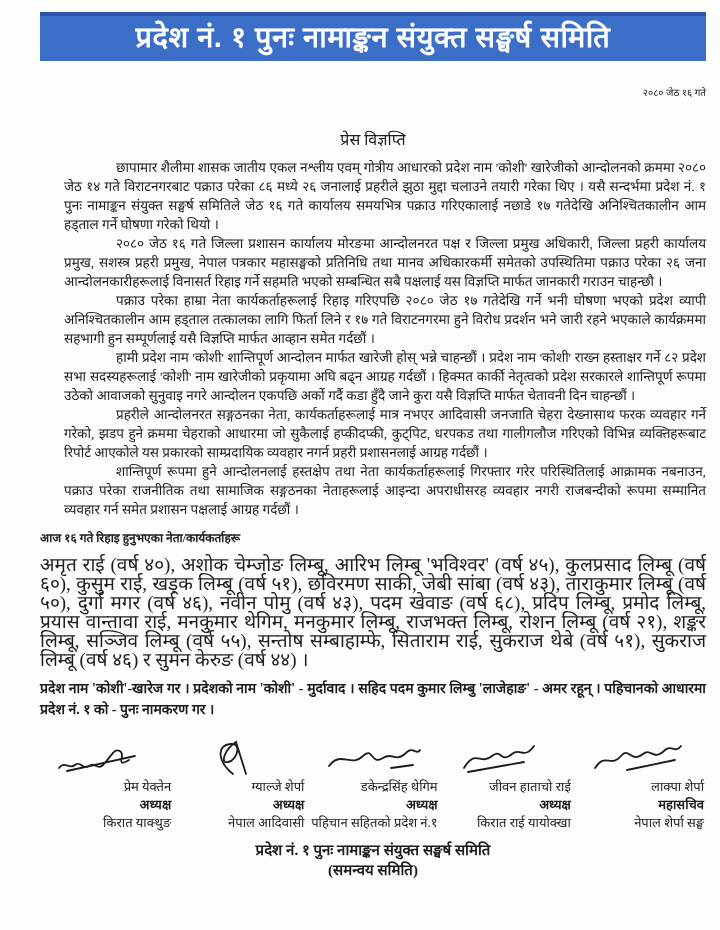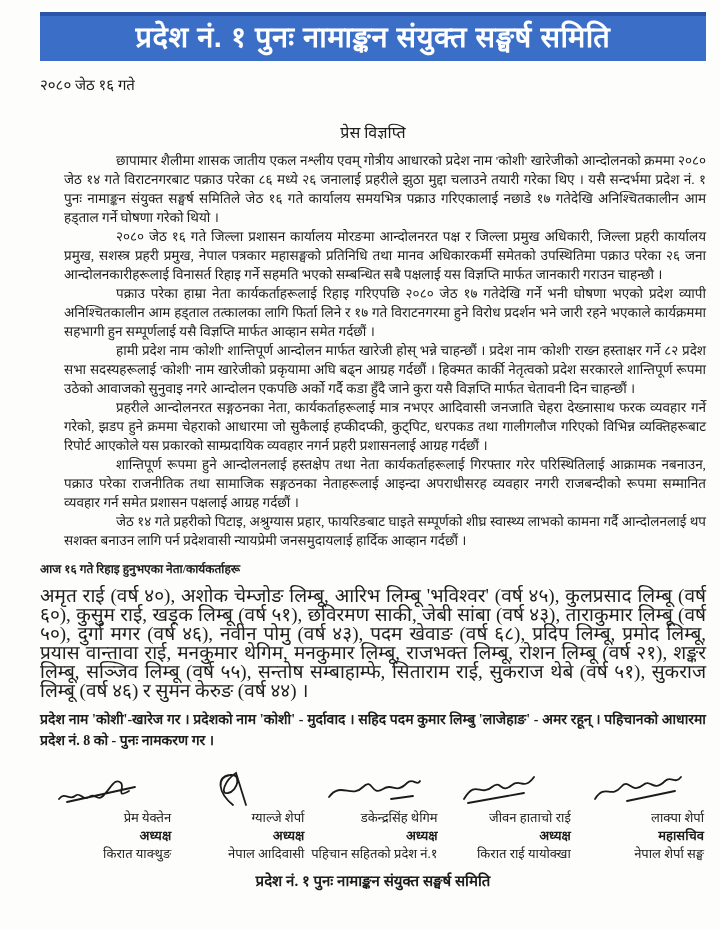--- a/index.html
+++ b/index.html
@@ -24,22 +24,23 @@
   }
   .banner .banner-text{
     color:#ffffff;
     font-family:"Liberation Sans","DejaVu Sans",sans-serif;
     font-weight:bold;
     font-size:29px;
     letter-spacing:0.5px;
     line-height:34px;
   }
   .date-line{
-    font-size:15px;
-    margin-top:16px;
+    text-align:right;
+    font-size:10px;
+    margin-top:23px;
     line-height:17px;
   }
   .doc-type{
     text-align:center;
     font-weight:normal;
     font-size:16px;
     margin-top:29px;
     line-height:19px;
   }
   .headline{
@@ -113,28 +114,27 @@
   <div class="doc-type">प्रेस विज्ञप्ति</div>
 
 
   <div class="body-paragraphs" id="paragraphs">
       <p>छापामार शैलीमा शासक जातीय एकल नश्लीय एवम् गोत्रीय आधारको प्रदेश नाम 'कोशी' खारेजीको आन्दोलनको क्रममा २०८० जेठ १४ गते विराटनगरबाट पक्राउ परेका ८६ मध्ये २६ जनालाई प्रहरीले झुठा मुद्दा चलाउने तयारी गरेका थिए । यसै सन्दर्भमा प्रदेश नं. १ पुनः नामाङ्कन संयुक्त सङ्घर्ष समितिले जेठ १६ गते कार्यालय समयभित्र पक्राउ गरिएकालाई नछाडे १७ गतेदेखि अनिश्चितकालीन आम हड्ताल गर्ने घोषणा गरेको थियो ।</p>
       <p>२०८० जेठ १६ गते जिल्ला प्रशासन कार्यालय मोरङमा आन्दोलनरत पक्ष र जिल्ला प्रमुख अधिकारी, जिल्ला प्रहरी कार्यालय प्रमुख, सशस्त्र प्रहरी प्रमुख, नेपाल पत्रकार महासङ्घको प्रतिनिधि तथा मानव अधिकारकर्मी समेतको उपस्थितिमा पक्राउ परेका २६ जना आन्दोलनकारीहरूलाई विनासर्त रिहाइ गर्ने सहमति भएको सम्बन्धित सबै पक्षलाई यस विज्ञप्ति मार्फत जानकारी गराउन चाहन्छौ ।</p>
       <p>पक्राउ परेका हाम्रा नेता कार्यकर्ताहरूलाई रिहाइ गरिएपछि २०८० जेठ १७ गतेदेखि गर्ने भनी घोषणा भएको प्रदेश व्यापी अनिश्चितकालीन आम हड्ताल तत्कालका लागि फिर्ता लिने र १७ गते विराटनगरमा हुने विरोध प्रदर्शन भने जारी रहने भएकाले कार्यक्रममा सहभागी हुन सम्पूर्णलाई यसै विज्ञप्ति मार्फत आव्हान समेत गर्दछौं ।</p>
       <p>हामी प्रदेश नाम 'कोशी' शान्तिपूर्ण आन्दोलन मार्फत खारेजी होस् भन्ने चाहन्छौं । प्रदेश नाम 'कोशी' राख्न हस्ताक्षर गर्ने ८२ प्रदेश सभा सदस्यहरूलाई 'कोशी' नाम खारेजीको प्रकृयामा अघि बढ्न आग्रह गर्दछौं । हिक्मत कार्की नेतृत्वको प्रदेश सरकारले शान्तिपूर्ण रूपमा उठेको आवाजको सुनुवाइ नगरे आन्दोलन एकपछि अर्को गर्दै कडा हुँदै जाने कुरा यसै विज्ञप्ति मार्फत चेतावनी दिन चाहन्छौं ।</p>
       <p>प्रहरीले आन्दोलनरत सङ्गठनका नेता, कार्यकर्ताहरूलाई मात्र नभएर आदिवासी जनजाति चेहरा देख्नासाथ फरक व्यवहार गर्ने गरेको, झडप हुने क्रममा चेहराको आधारमा जो सुकैलाई हप्कीदप्की, कुट्पिट, धरपकड तथा गालीगलौज गरिएको विभिन्न व्यक्तिहरूबाट रिपोर्ट आएकोले यस प्रकारको साम्प्रदायिक व्यवहार नगर्न प्रहरी प्रशासनलाई आग्रह गर्दछौं ।</p>
       <p>शान्तिपूर्ण रूपमा हुने आन्दोलनलाई हस्तक्षेप तथा नेता कार्यकर्ताहरूलाई गिरफ्तार गरेर परिस्थितिलाई आक्रामक नबनाउन, पक्राउ परेका राजनीतिक तथा सामाजिक सङ्गठनका नेताहरूलाई आइन्दा अपराधीसरह व्यवहार नगरी राजबन्दीको रूपमा सम्मानित व्यवहार गर्न समेत प्रशासन पक्षलाई आग्रह गर्दछौं ।</p>
-      <p>जेठ १४ गते प्रहरीको पिटाइ, अश्रुग्यास प्रहार, फायरिङबाट घाइते सम्पूर्णको शीघ्र स्वास्थ्य लाभको कामना गर्दै आन्दोलनलाई थप सशक्त बनाउन लागि पर्न प्रदेशवासी न्यायप्रेमी जनसमुदायलाई हार्दिक आव्हान गर्दछौं ।</p>
     </div>
 
   <div class="released-heading">आज १६ गते रिहाइ हुनुभएका नेता/कार्यकर्ताहरू</div>
 
   <div class="released-list">अमृत राई (वर्ष ४०), अशोक चेम्जोङ लिम्बू, आरिभ लिम्बू 'भविश्वर' (वर्ष ४५), कुलप्रसाद लिम्बू (वर्ष ६०), कुसुम राई, खड्क लिम्बू (वर्ष ५१), छविरमण साकी, जेबी सांबा (वर्ष ४३), ताराकुमार लिम्बू (वर्ष ५०), दुर्गा मगर (वर्ष ४६), नवीन पोमु (वर्ष ४३), पदम खेवाङ (वर्ष ६८), प्रदिप लिम्बू, प्रमोद लिम्बू, प्रयास वान्तावा राई, मनकुमार थेगिम, मनकुमार लिम्बू, राजभक्त लिम्बू, रोशन लिम्बू (वर्ष २१), शङ्कर लिम्बू, सञ्जिव लिम्बू (वर्ष ५५), सन्तोष सम्बाहाम्फे, सिताराम राई, सुकराज थेबे (वर्ष ५१), सुकराज लिम्बू (वर्ष ४६) र सुमन केरुङ (वर्ष ४४) ।</div>
 
-  <div class="slogans">प्रदेश नाम 'कोशी'-खारेज गर । प्रदेशको नाम 'कोशी' - मुर्दावाद । सहिद पदम कुमार लिम्बु 'लाजेहाङ' - अमर रहून् । पहिचानको आधारमा प्रदेश नं. 8 को - पुनः नामकरण गर ।</div>
+  <div class="slogans">प्रदेश नाम 'कोशी'-खारेज गर । प्रदेशको नाम 'कोशी' - मुर्दावाद । सहिद पदम कुमार लिम्बु 'लाजेहाङ' - अमर रहून् । पहिचानको आधारमा प्रदेश नं. १ को - पुनः नामकरण गर ।</div>
 
   <div class="signature-row" id="signature-row">
       <div class="sig-col">
         <div class="sig-img">
           <svg width="104" height="40" viewBox="0 0 104 40">
             <path d="M4 30 C10 22 14 32 20 27 C26 22 28 33 34 28 C40 23 42 33 48 27 C56 19 60 8 66 14 C70 18 60 30 74 22 M12 33 L80 18" fill="none" stroke="#1b1b1b" stroke-width="1.8" stroke-linecap="round"></path>
           </svg>
         </div>
         <div class="sig-name">प्रेम येक्तेन</div>
         <div class="sig-role">अध्यक्ष</div>
@@ -177,15 +177,16 @@
           </svg>
         </div>
         <div class="sig-name">लाक्पा शेर्पा</div>
         <div class="sig-role">महासचिव</div>
         <div class="sig-org">नेपाल शेर्पा सङ्घ</div>
       </div>
     </div>
 
   <div class="footer">
     <div>प्रदेश नं. १ पुनः नामाङ्कन संयुक्त सङ्घर्ष समिति</div>
+    <div>(समन्वय समिति)</div>
   </div>
 
 </div>
 
 </body></html>

